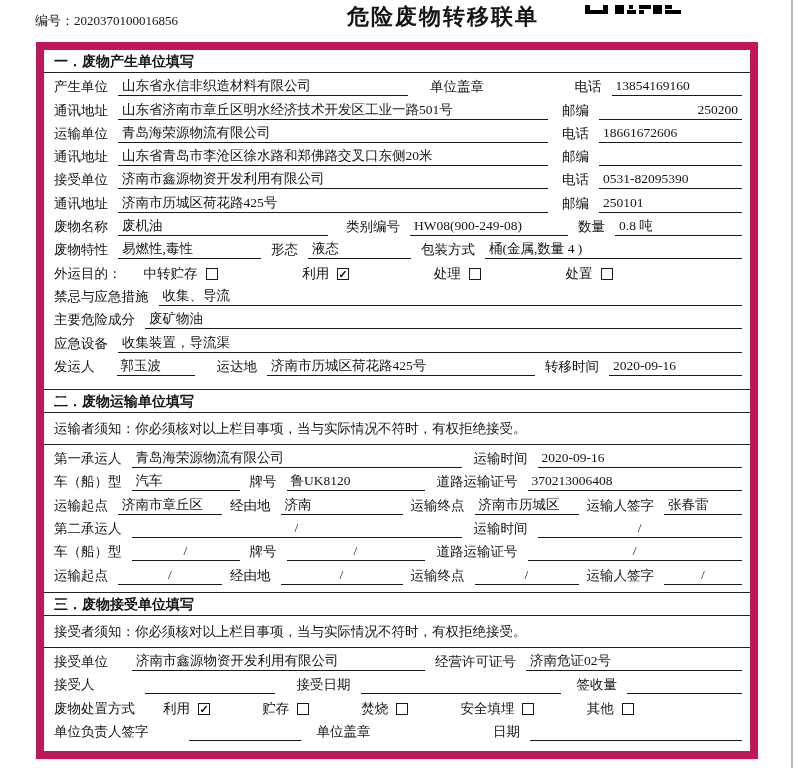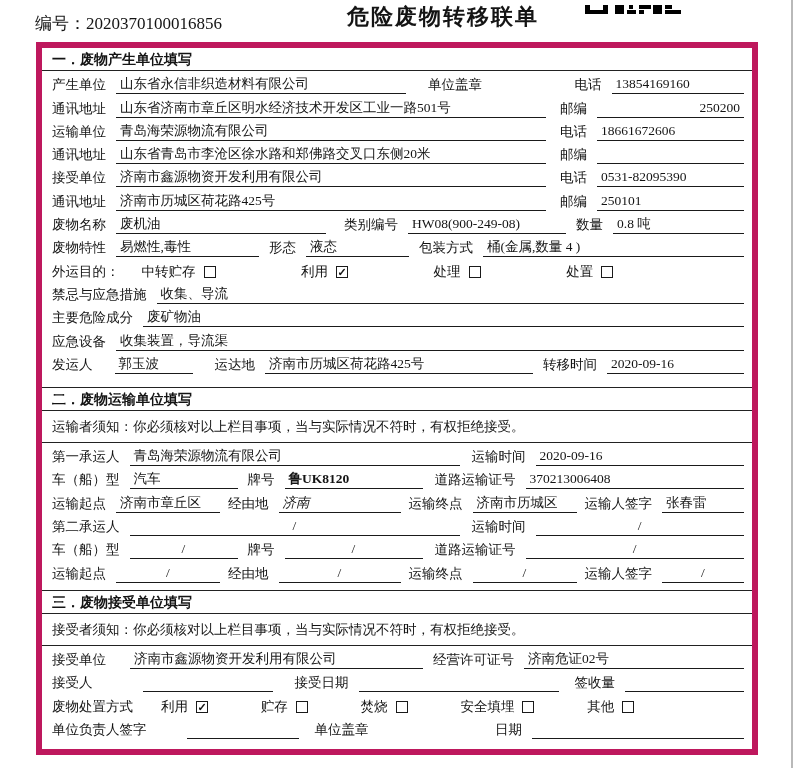--- a/index.html
+++ b/index.html
@@ -1,30 +1,30 @@
 <!DOCTYPE html>
 <html><head>
 <meta charset="utf-8">
 <style>
   * { margin:0; padding:0; box-sizing:border-box; }
   html,body { width:796px; height:768px; background:#ffffff; overflow:hidden;
     font-family:"Liberation Serif","DejaVu Serif",serif; color:#141414; }
   #page { position:relative; width:796px; height:768px; background:#fff; }
 
   
-  #serial { position:absolute; left:35px; top:12px; font-size:17px; white-space:nowrap; }
+  #serial { position:absolute; left:35px; top:12px; font-size:13px; white-space:nowrap; }
   #doc-title { position:absolute; left:443px; top:2px; transform:translateX(-50%);
     font-size:22px; font-weight:bold; letter-spacing:2px; white-space:nowrap; }
   #qr-frag { position:absolute; left:585px; top:0; }
 
   
   #edge-line { position:absolute; left:791px; top:0; width:2px; height:768px; background:#b9b9b9; }
 
   
-  #form-table { position:absolute; left:36px; top:42px; width:722px; border:6px solid #be185d; background:#fff; }
+  #form-table { position:absolute; left:36px; top:42px; width:722px; border:8px solid #be185d; background:#fff; }
   .section + .section { border-top:1px solid #222; }
   .sec-heading { height:23px; padding:3px 0 0 10px; border-bottom:1px solid #222;
     font-weight:bold; font-size:14px; white-space:nowrap; }
   .sec-note { height:32px; padding:7px 0 0 10px; border-bottom:1px solid #222;
     font-size:13.5px; white-space:nowrap; }
   .rows { padding:2px 8px 0 10px; }
   .section:nth-of-type(1) .rows { padding-bottom:11px; }
   .section:nth-of-type(2) .rows { padding-bottom:5px; }
   .section:nth-of-type(3) .rows { padding-bottom:8px; }
 
@@ -180,29 +180,29 @@
           <div class="row">
             <span class="lbl">第一承运人</span>
             <span class="val" style="flex: 0 0 330px;">青岛海荣源物流有限公司</span>
             <span class="lbl" style="margin-left: 12px;">运输时间</span>
             <span class="val" style="flex: 1 1 60px;">2020-09-16</span>
           </div>
           <div class="row">
             <span class="lbl">车（船）型</span>
             <span class="val" style="flex: 0 0 108px;">汽车</span>
             <span class="lbl" style="margin-left: 10px;">牌号</span>
-            <span class="val" style="flex: 0 0 138px; font-weight: bold;">鲁UK8120</span>
+            <span class="val" style="flex: 0 0 138px;">鲁UK8120</span>
             <span class="lbl" style="margin-left: 12px;">道路运输证号</span>
             <span class="val" style="flex: 1 1 60px;">370213006408</span>
           </div>
           <div class="row">
             <span class="lbl">运输起点</span>
             <span class="val" style="flex: 0 0 104px;">济南市章丘区</span>
             <span class="lbl" style="margin-left: 8px;">经由地</span>
-            <span class="val" style="flex: 0 0 122px; font-style: italic;">济南</span>
+            <span class="val" style="flex: 0 0 122px;">济南</span>
             <span class="lbl" style="margin-left: 8px;">运输终点</span>
             <span class="val" style="flex: 0 0 104px;">济南市历城区</span>
             <span class="lbl" style="margin-left: 8px;">运输人签字</span>
             <span class="val" style="flex: 1 1 60px;">张春雷</span>
           </div>
           <div class="row">
             <span class="lbl">第二承运人</span>
             <span class="val slash" style="flex: 0 0 330px;">/</span>
             <span class="lbl" style="margin-left: 12px;">运输时间</span>
             <span class="val slash" style="flex: 1 1 60px;">/</span>

